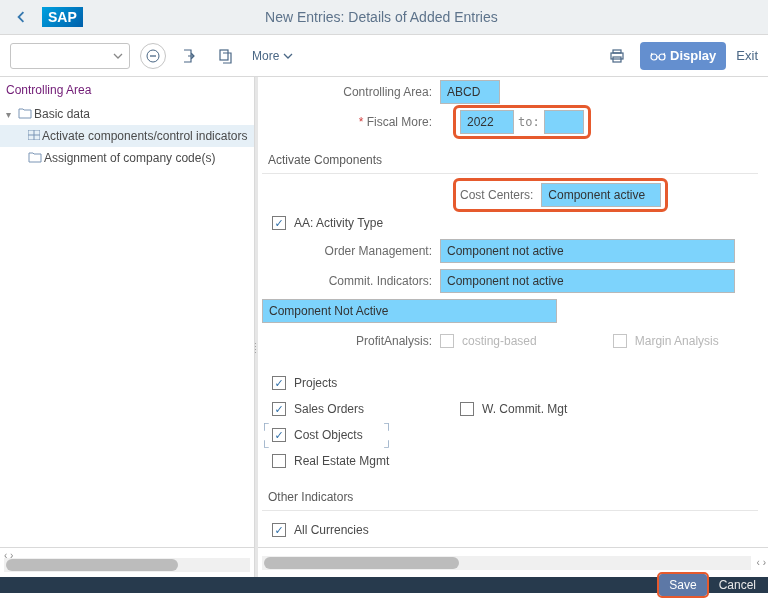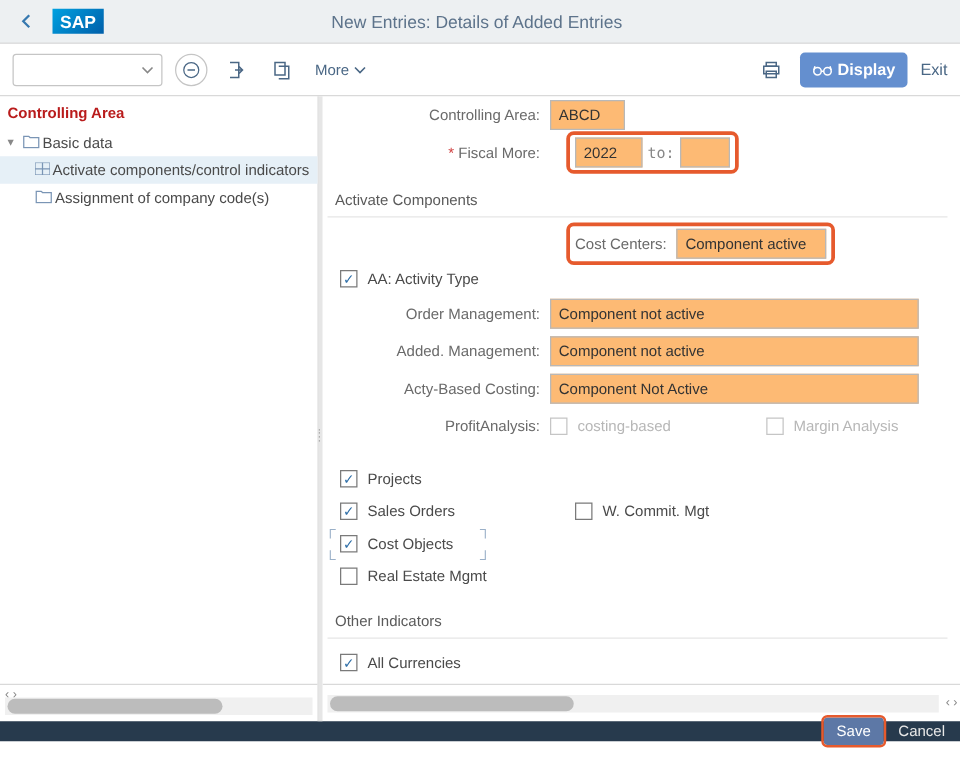--- a/index.html
+++ b/index.html
@@ -12,39 +12,39 @@
   .toolbar { height:42px; display:flex; align-items:center; padding:0 10px; border-bottom:1px solid #d9d9d9; }
   .tb-select { width:120px; height:26px; border:1px solid #c5c5c5; background:#fff; border-radius:3px; display:flex; align-items:center; justify-content:flex-end; padding-right:6px; color:#888; }
   .tb-icon { width:26px; height:26px; border-radius:13px; display:flex; align-items:center; justify-content:center; color:#4a6785; margin-left:10px; cursor:pointer; font-size:15px; }
   .tb-icon.circle { border:1px solid #c5c5c5; }
   .tb-more { margin-left:14px; color:#4a6785; display:flex; align-items:center; cursor:pointer; }
   .tb-right { margin-left:auto; display:flex; align-items:center; gap:10px; }
   .display-btn { background:#648fcf; color:#fff; border-radius:4px; height:28px; padding:0 10px; display:flex; align-items:center; gap:4px; cursor:pointer; font-size:13px;font-weight:bold; }
   .exit-link { color:#4a6785; cursor:pointer; font-size:13px; }
   .body { display:flex; height:500px; }
   .side { width:255px; border-right:1px solid #d9d9d9; display:flex; flex-direction:column; }
-  .side-title { padding:6px 6px; color:#b91c1c;font-weight:bold; }
+  .side-title { padding:6px 6px; color:#701a75; }
   .tree-row { display:flex; align-items:center; height:22px; padding-left:6px; gap:2px; cursor:pointer; }
   .tree-row .caret { width:10px; color:#888; font-size:10px; }
   .folder-icon { color:#708fb3; font-size:13px; }
   .tree-row.selected { background:#e6f0f7; }
   .tree-indent1 { padding-left:28px; }
   .tree-indent2 { padding-left:28px; }
   .matrix-icon { color:#708fb3; font-size:11px; }
   .side-bottom { margin-top:auto; border-top:1px solid #d9d9d9; height:30px; position:relative; }
   .hscroll { height:14px; background:#f0f0f0; display:flex; align-items:center; margin:10px 4px 0 4px; }
   .hscroll .thumb { background:#bcbcbc; height:12px; width:70%; margin-left:2px; border-radius:6px; }
   .hscroll .thumb.short { width:40%; }
   .arrowsLR { color:#888; font-size:10px; padding:0 2px; }
   .main { flex:1; overflow:hidden; position:relative; display:flex; flex-direction:column; }
   .main-content { flex:1; overflow:hidden; padding:0 10px 2px 4px; }
   .form-row { display:flex; align-items:center; height:30px; }
   .form-row .label { width:178px; text-align:right; padding-right:8px; color:#6a6a6a; white-space:nowrap; }
   .form-row .label .req { color:#d04040; }
-  .input-box { border:1px solid #b8b8b8; height:24px; padding:0 6px; display:flex; align-items:center; background:#fdba74; color:#333; }
+  .input-box { border:1px solid #b8b8b8; height:24px; padding:0 6px; display:flex; align-items:center; background:#7dd3fc; color:#333; }
   .hl { outline:3px solid #e65a2d; outline-offset:0; border-radius:3px; }
   .section-head { color:#5a5a5a; font-size:12px; padding:10px 0 6px 6px; border-bottom:1px solid #e6e6e6; margin-bottom:6px; margin-top:6px; }
   .chk-row { display:flex; align-items:center; height:26px; padding-left:10px; gap:8px; }
   .chk { width:14px; height:14px; border:1px solid #7a7a7a; background:#fff; display:inline-flex; align-items:center; justify-content:center; color:#2f6fa8; font-size:11px; }
   .chk.disabled { border-color:#c5c5c5; color:#c5c5c5; }
   .main-bottom { border-top:1px solid #d9d9d9; height:30px; }
   .footer { background:#273a4d; color:#fff; height:16px; display:flex; align-items:center; justify-content:flex-end; padding:0 4px; gap:4px; }
   .footer .save-btn { background:#5d78a6; padding:4px 10px; border-radius:3px; cursor:pointer; outline:2px solid #e65a2d; }
   .footer .cancel-btn { padding:4px 8px; cursor:pointer; color:#e8e8e8; }
   .arrowsLR { display:flex; align-items:center; }
@@ -189,25 +189,24 @@
     <div class="chk-row">
       <span class="chk">✓</span>
       <span>AA: Activity Type</span>
     </div>
 
     <div class="form-row">
       <div class="label">Order Management:</div>
       <div class="input-box" style="width:295px">Component not active</div>
     </div>
     <div class="form-row">
-      <div class="label">Added. Management:</div>
+      <div class="label">Commit. Indicators:</div>
       <div class="input-box" style="width:295px">Component not active</div>
     </div>
     <div class="form-row">
-      <div class="label">Acty-Based Costing:</div>
       <div class="input-box" style="width:295px">Component Not Active</div>
     </div>
     <div class="form-row">
       <div class="label disabled-text">ProfitAnalysis:</div>
       <div style="display:flex;align-items:center;gap:8px">
         <span class="chk disabled"></span>
         <span class="disabled-text">costing-based</span>
         <span style="width:60px"></span>
         <span class="chk disabled"></span>
         <span class="disabled-text">Margin Analysis</span>

